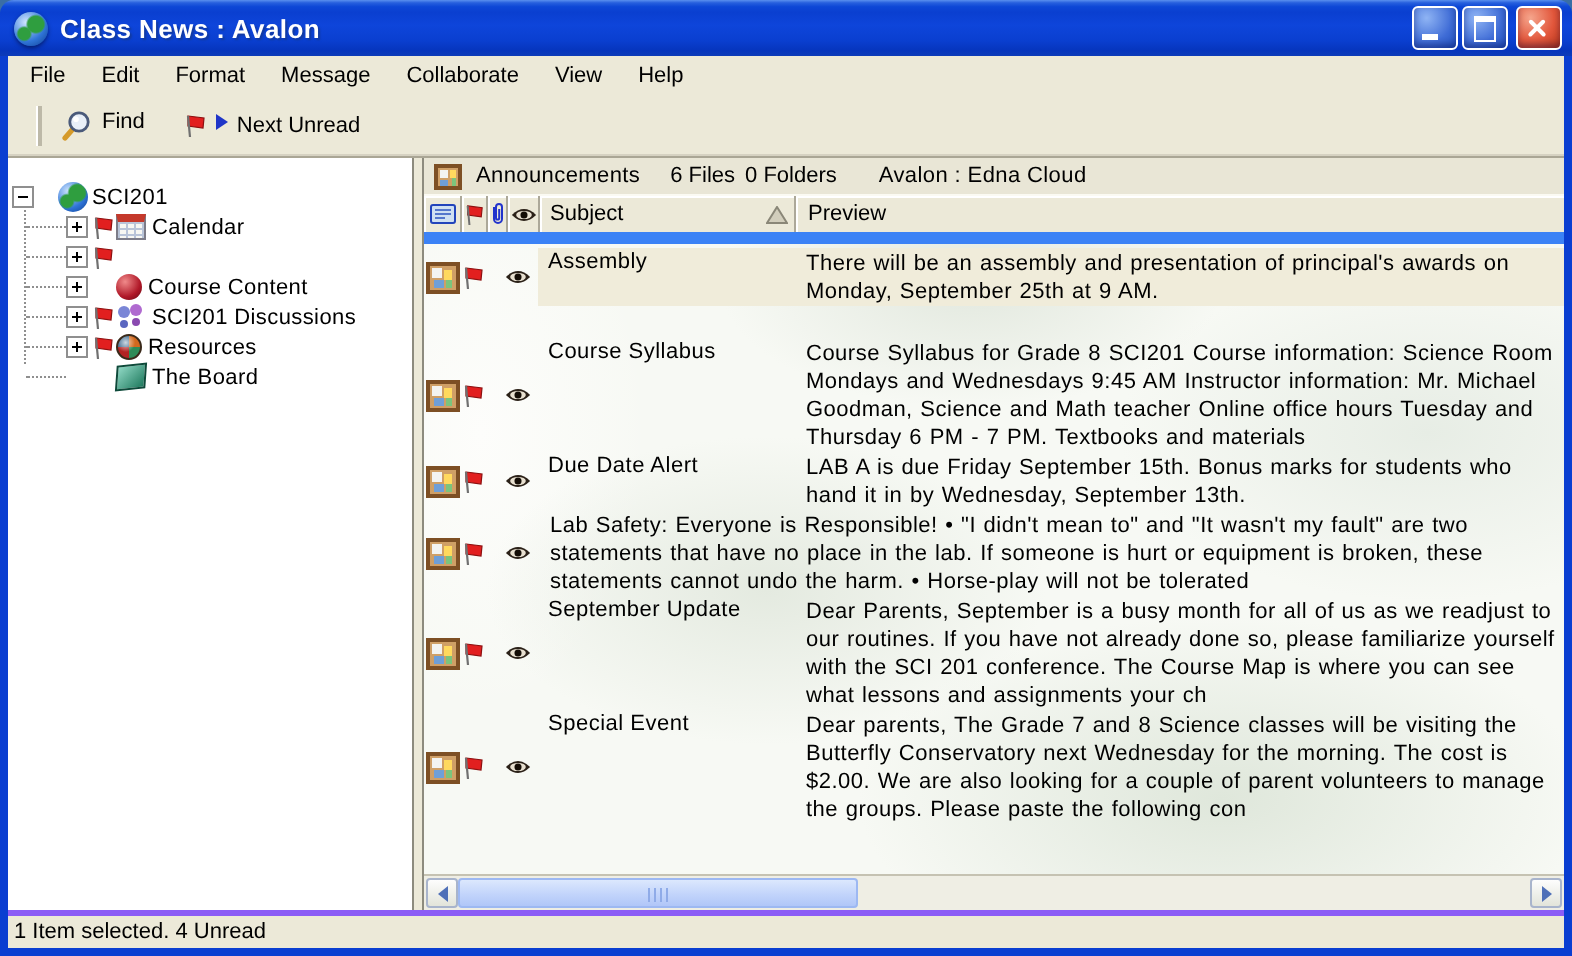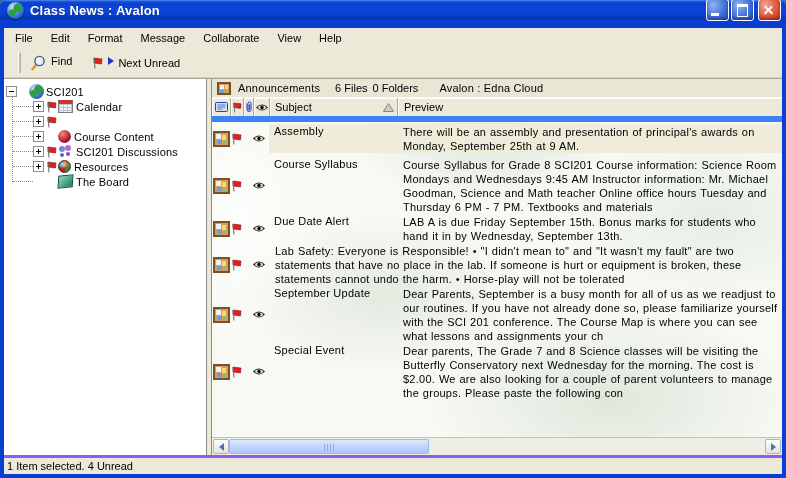--- a/index.html
+++ b/index.html
@@ -1,21 +1,21 @@
 <!DOCTYPE html>
 <html><head>
 <meta charset="utf-8">
 <style>
   html,body{margin:0;padding:0;background:#3a6ea5;}
   body{width:786px;height:478px;overflow:hidden;font-family:"Liberation Sans",sans-serif;-webkit-font-smoothing:none;}
   .invisible{visibility:hidden;}
   .window{position:relative;width:786px;height:478px;background:#0a3ed1;border-radius:8px 8px 0 0;}
 
   
-  .titlebar{position:absolute;left:0;top:0;width:786px;height:20px;border-radius:7px 7px 0 0;
+  .titlebar{position:absolute;left:0;top:0;width:786px;height:28px;border-radius:7px 7px 0 0;
     background:linear-gradient(180deg,#5a90ee 0%,#2760de 5%,#0d47d6 12%,#0a3fd0 22%,#0e45da 45%,#0a3fd0 72%,#0635bd 90%,#0d3bb8 100%);
     display:flex;align-items:center;text-align:center;}
   .title-icon{width:17px;height:17px;margin:0 6px 0 7px;flex:none;border-radius:50%;
     background-image:radial-gradient(circle at 64% 36%,#2f9e3f 0 4px,transparent 5px),
       radial-gradient(circle at 30% 64%,#2f9e3f 0 3px,transparent 4px),
       radial-gradient(circle at 35% 30%,#cfe6ff,#2f74d8 60%,#0f3f8e);
     box-shadow:0 1px 2px rgba(0,0,20,.5);}
   .title-text{color:#fff;font-weight:bold;font-size:13px;letter-spacing:.2px;text-shadow:1px 1px 1px #123a9e;}
   .win-buttons{margin-left:auto;margin-right:5px;display:flex;gap:2px;align-items:center;}
   .wbtn{width:21px;height:20px;border:1px solid #fff;border-radius:3px;position:relative;flex:none;
@@ -39,21 +39,21 @@
   .tool-btn.next-unread{margin-left:12px;}
   .tri-right{width:0;height:0;border-left:6px solid #1f35c8;border-top:4px solid transparent;border-bottom:4px solid transparent;margin-left:1px;}
 
   .main{flex:1;display:flex;border-top:1px solid #aaa695;min-height:0;}
 
   
   .tree-panel{width:202px;flex:none;background:#fff;border-right:1px solid #8d8b7e;overflow:hidden;}
   .tree{position:relative;padding-top:5px;font-size:11px;}
   .tree::before{content:"";position:absolute;left:8px;top:15px;height:88px;border-left:1px dotted #8f8f8f;}
   .tree-row{display:flex;align-items:center;height:15px;position:relative;}
-  .tree-row.root{padding-left:2px;}
+  .tree-row.root{padding-left:2px;margin-top:7px;}
   .tree-row.child{padding-left:29px;}
   .tree-row.child::before{content:"";position:absolute;left:9px;top:7px;width:20px;border-top:1px dotted #8f8f8f;}
   .expand-box{width:9px;height:9px;background:#fff;border:1px solid #8f8f8f;position:relative;flex:none;z-index:1;}
   .expand-box .ph{position:absolute;left:2px;top:4px;width:5px;height:1px;background:#000;}
   .expand-box .pv{position:absolute;left:4px;top:2px;width:1px;height:5px;background:#000;}
   .tree-row .flagwrap{width:11px;margin-left:2px;flex:none;display:flex;}
   .hl{display:flex;align-items:center;flex:1;height:15px;padding-left:1px;}
   .selected .hl{background:#2a5bc8;}
   .selected .t-label{color:#fff;}
   .t-label{margin-left:3px;color:#000;white-space:nowrap;letter-spacing:.2px;}
@@ -102,21 +102,21 @@
   .sort-tri{margin-left:auto;margin-right:3px;display:flex;}
 
   .list{flex:1;min-height:0;overflow:hidden;padding-top:2px;position:relative;
     background-color:#f7f9f4;
     background-image:radial-gradient(ellipse 180px 90px at 48% 6%,#e2e8de 0%,rgba(226,232,222,0) 70%),
       radial-gradient(ellipse 220px 120px at 88% 30%,#e7ede5 0%,rgba(231,237,229,0) 70%),
       radial-gradient(ellipse 200px 110px at 30% 55%,#e4eae0 0%,rgba(228,234,224,0) 70%),
       radial-gradient(ellipse 260px 130px at 70% 88%,#dfe7db 0%,rgba(223,231,219,0) 70%),
       radial-gradient(ellipse 120px 200px at 5% 30%,#fdfdfb 0%,rgba(253,253,251,0) 70%);}
   .msg-row{display:flex;align-items:stretch;font-size:11px;letter-spacing:.25px;}
-  .msg-row.selected{margin-bottom:4px;}
+  .msg-row.selected{margin-bottom:16px;}
   .c-icon{width:19px;flex:none;display:flex;align-items:center;justify-content:center;}
   .c-flag{width:12px;flex:none;display:flex;align-items:center;}
   .c-clip{width:9px;flex:none;}
   .c-eye{width:17px;flex:none;display:flex;align-items:center;}
   .c-subject{width:128px;flex:none;box-sizing:border-box;padding:1px 2px 0 5px;line-height:13.5px;color:#000;}
   .c-preview{flex:1;min-width:0;box-sizing:border-box;padding:1px 1px 0 6px;line-height:14px;color:#000;word-spacing:.5px;}
   .selected .c-subject,.selected .c-preview{background:#f0ecda;}
   .msg-board-icon{width:17px;height:16px;box-sizing:border-box;background:#cf9f66;border:2px solid #7d4f24;
     background-image:linear-gradient(#f3f3f0,#f3f3f0),linear-gradient(#ffd95e,#ffd95e),linear-gradient(#6f9fd8,#6f9fd8),linear-gradient(#7cc47c,#7cc47c);
     background-repeat:no-repeat;background-size:5px 5px,4px 5px,5px 4px,3px 5px;

